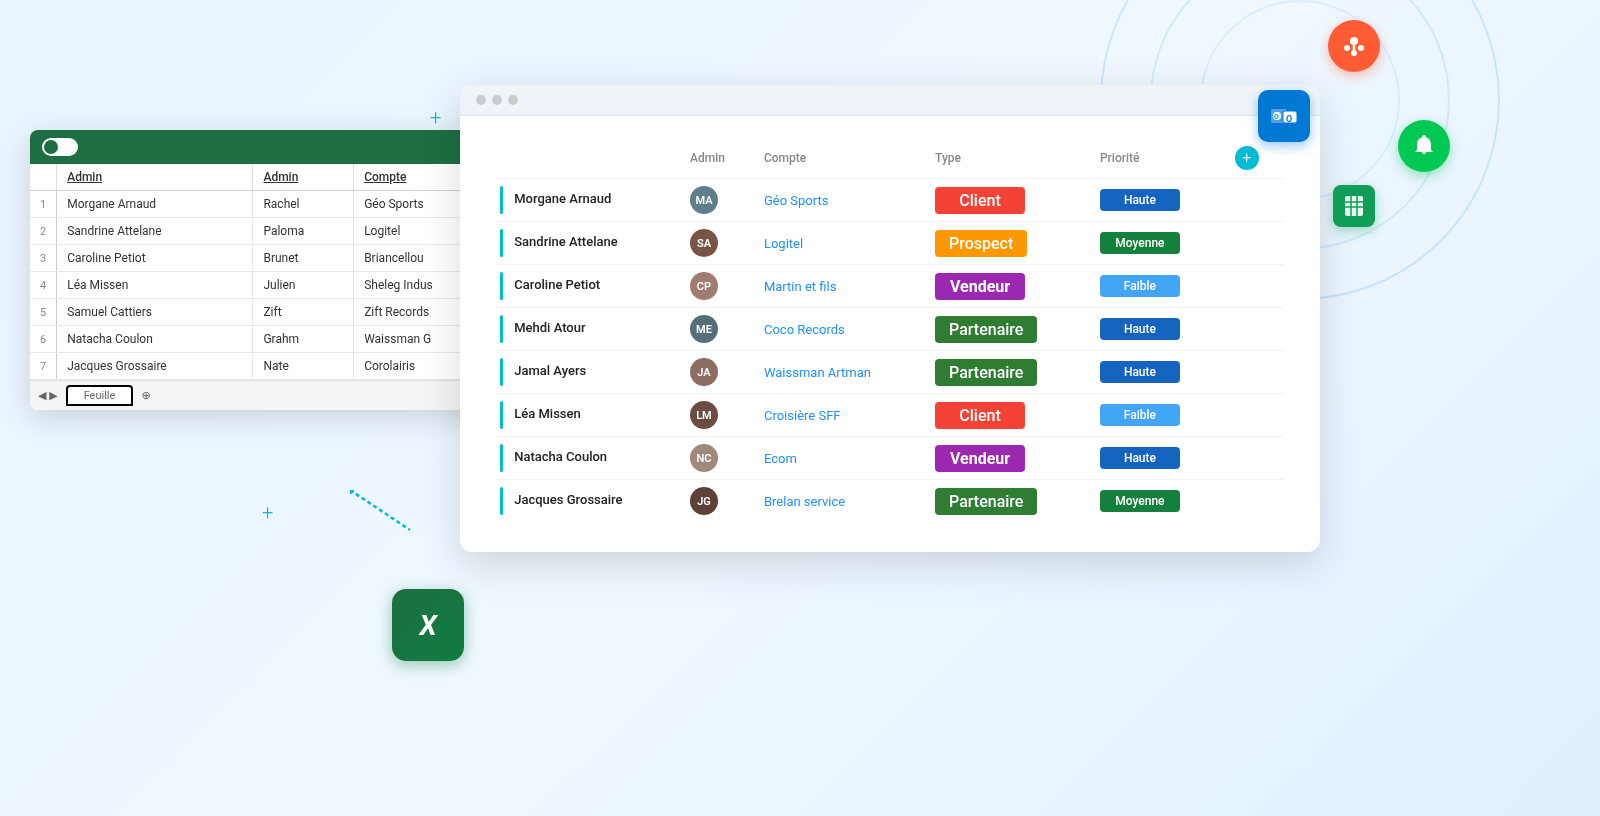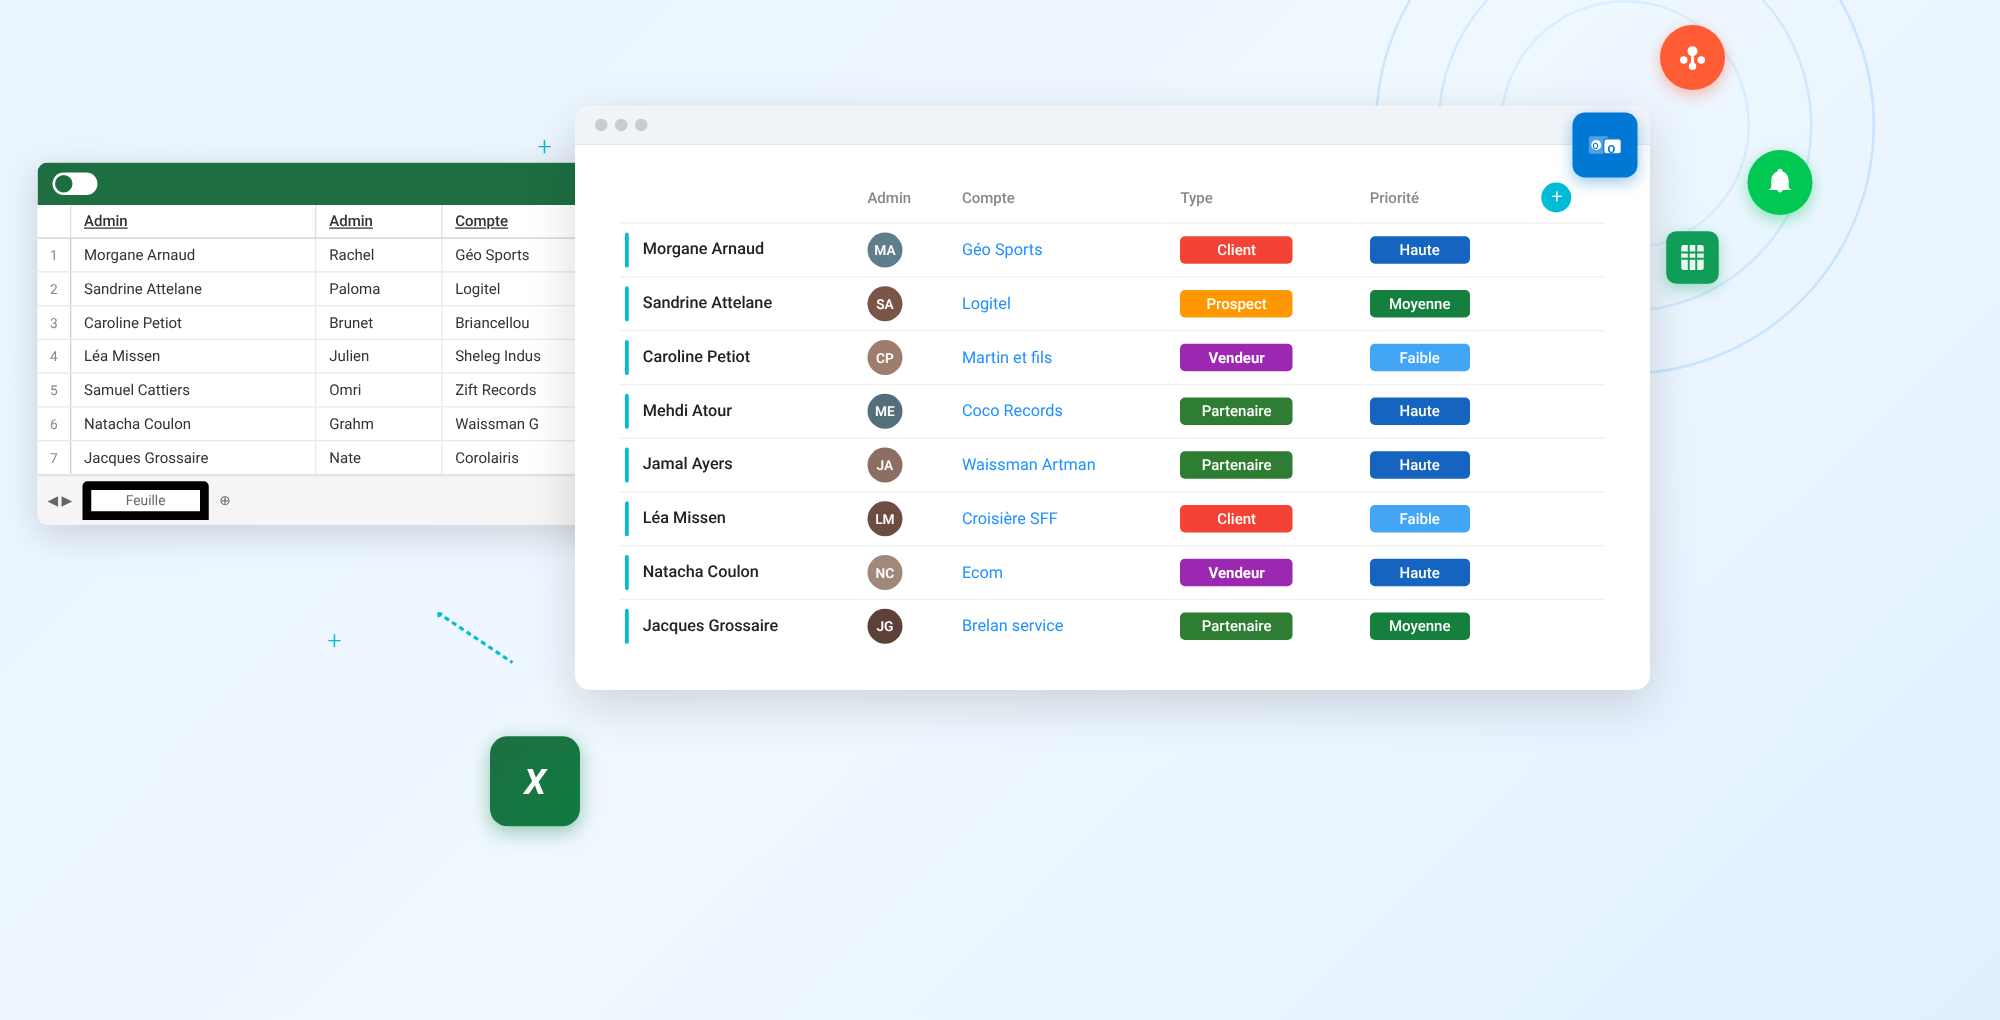--- a/index.html
+++ b/index.html
@@ -102,23 +102,23 @@
       border-top: 1px solid #e0e0e0;
       padding: 4px 8px;
       display: flex;
       align-items: center;
       gap: 8px;
       font-size: 11px;
       color: #666;
     }
     .sheet-tab {
       background: white;
-      border: 7px solid #000000;
+      border: 2px solid #000000;
       border-radius: 4px 4px 0 0;
-      padding: 2px 28px;
+      padding: 2px 16px;
       font-size: 11px;
     }
 
     
     .connector {
       position: absolute;
       z-index: 2;
     }
 
     
@@ -245,21 +245,21 @@
     .account-link {
       color: #1e90ff;
       text-decoration: none;
       font-size: 13px;
     }
 
     .badge {
       display: inline-block;
       padding: 4px 14px;
       border-radius: 4px;
-      font-size: 12px;
+      font-size: 16px;
       font-weight: 500;
       color: white;
       text-align: center;
       min-width: 90px;
     }
     .badge-client { background: #f44336; }
     .badge-prospect { background: #ff9800; }
     .badge-vendeur { background: #9c27b0; font-weight: bold; }
     .badge-partenaire { background: #2e7d32; }
     .badge-en-cours { background: #ff9800; }
@@ -399,21 +399,21 @@
     </tr>
         <tr>
       <td>4</td>
       <td>Léa Missen</td>
       <td>Julien</td>
       <td>Sheleg Indus</td>
     </tr>
         <tr>
       <td>5</td>
       <td>Samuel Cattiers</td>
-      <td>Omri</td>
+      <td>Zift</td>
       <td>Zift Records</td>
     </tr>
         <tr>
       <td>6</td>
       <td>Natacha Coulon</td>
       <td>Grahm</td>
       <td>Waissman G</td>
     </tr>
         <tr>
       <td>7</td>

